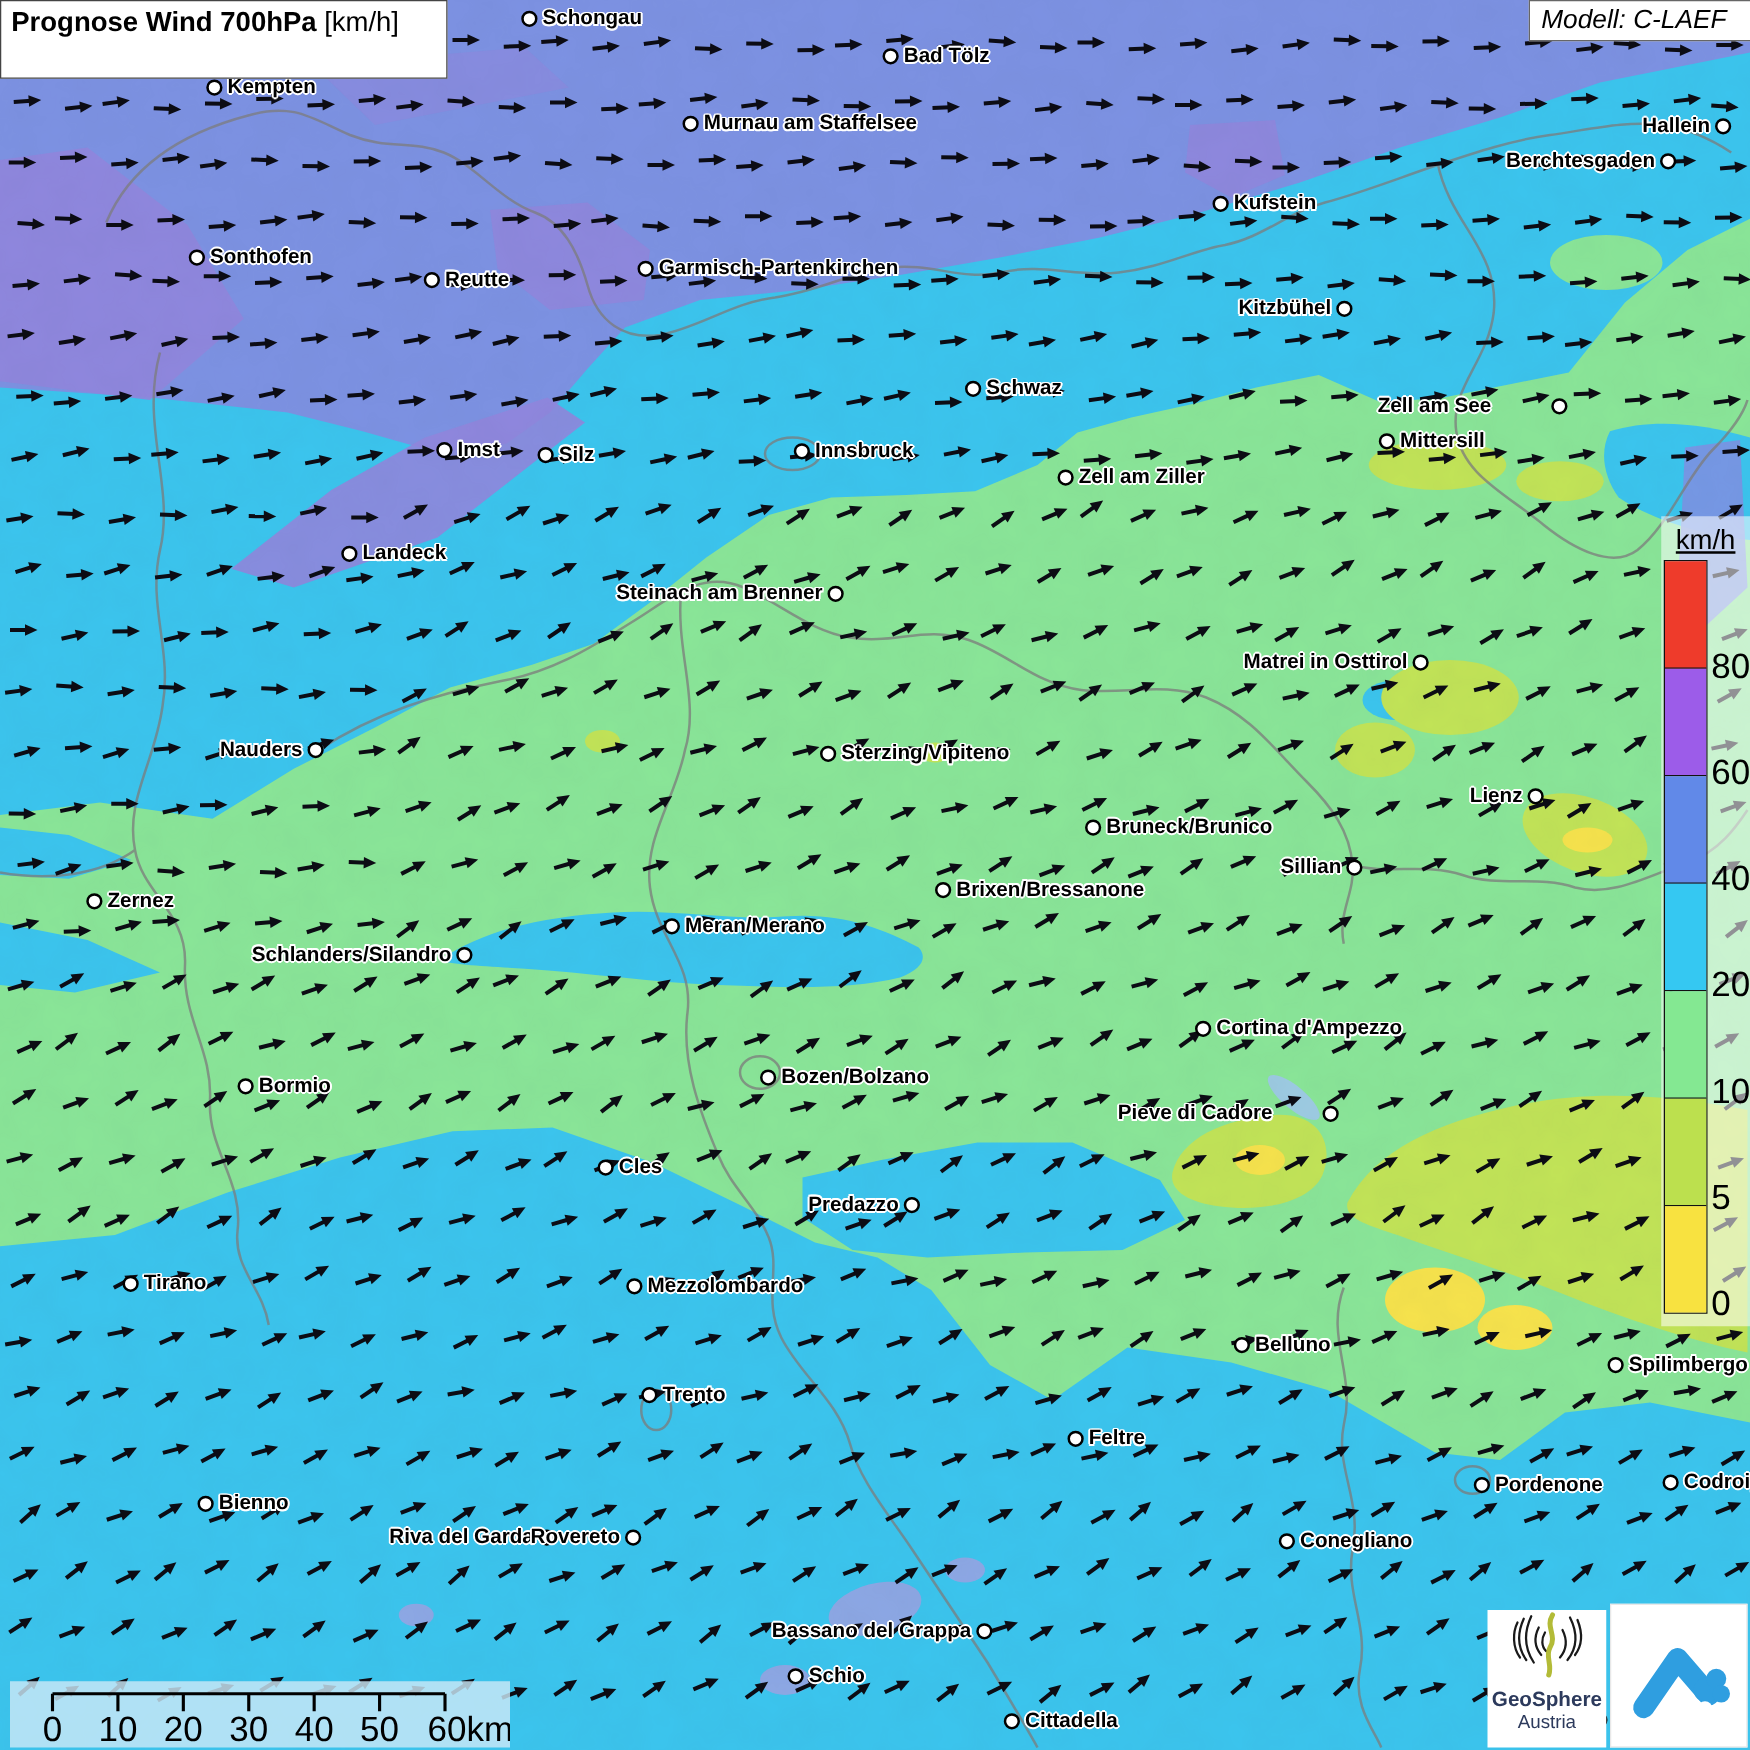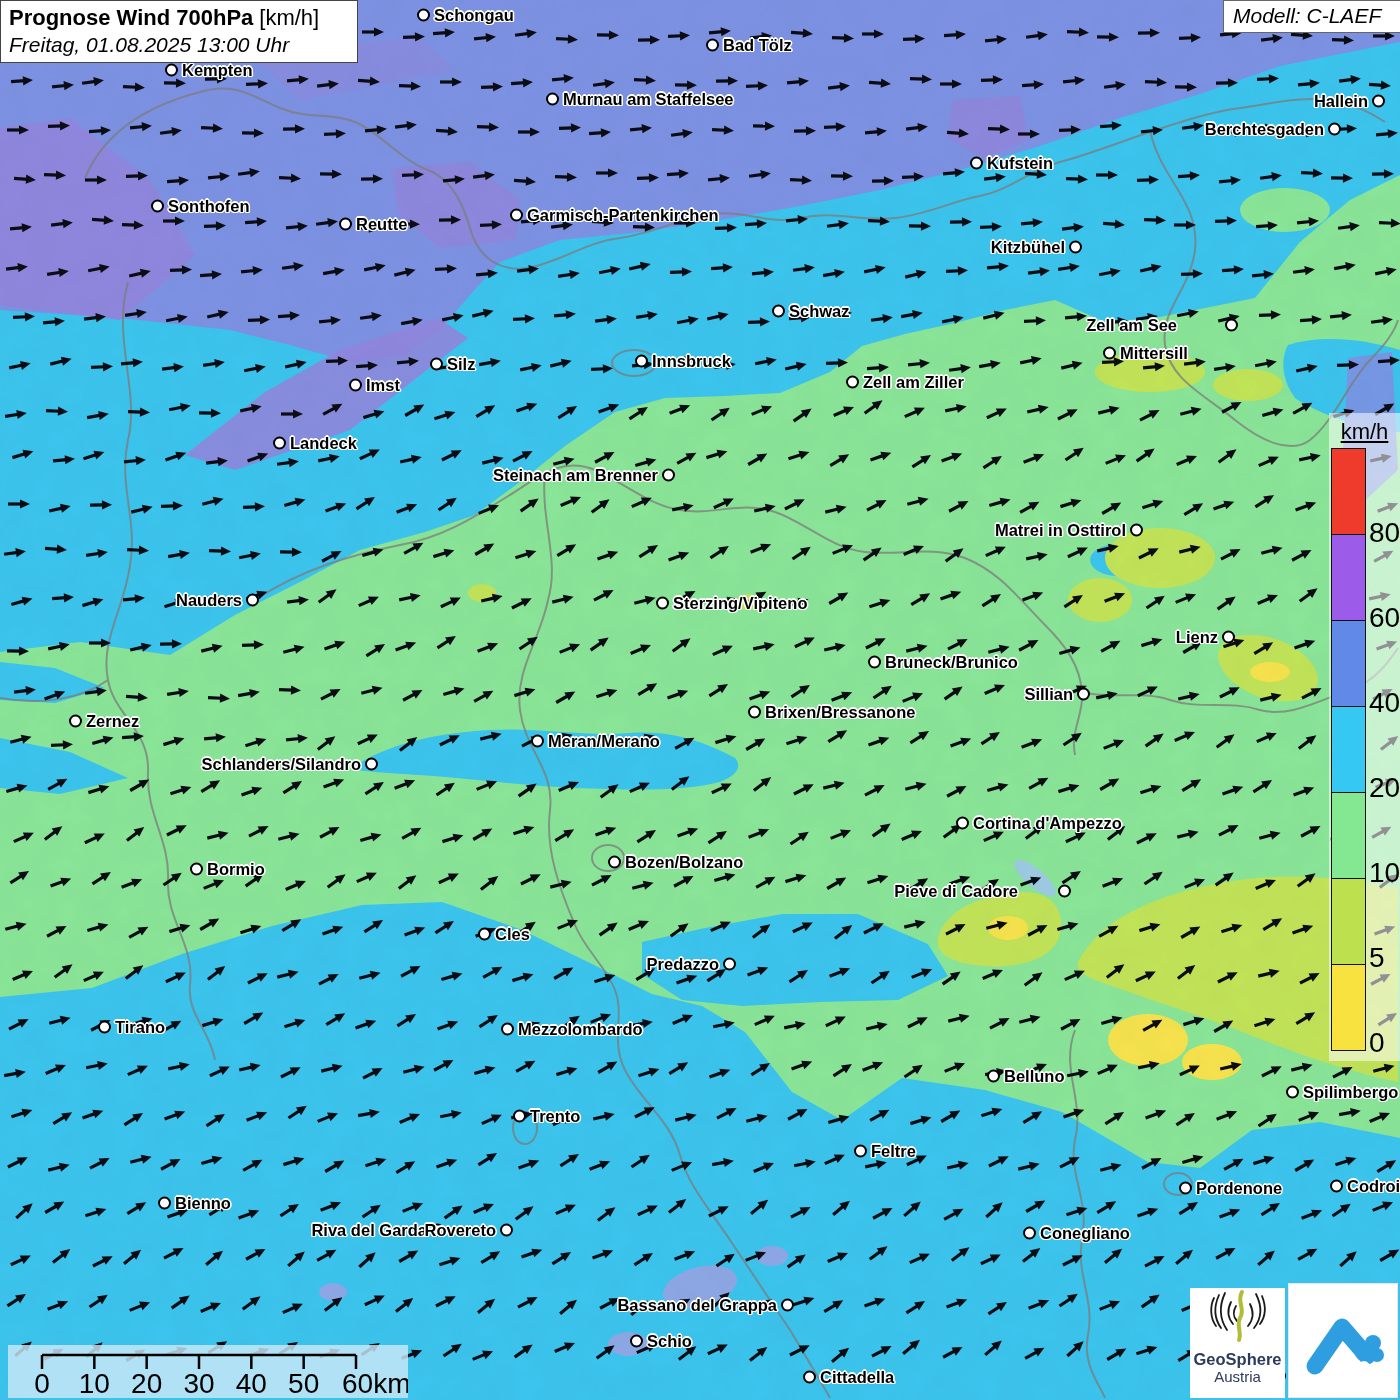--- a/index.html
+++ b/index.html
@@ -4370,37 +4370,37 @@
         <span class="clbl">Reutte</span>
       </div>
       <div class="city" style="right: 318px; top: 247px;">
         <span class="clbl">Kitzbühel</span>
         <span class="dot"></span>
       </div>
       <div class="city" style="left: 772px; top: 311px;">
         <span class="dot"></span>
         <span class="clbl">Schwaz</span>
       </div>
-      <div class="city" style="right: 162px; top: 325px; gap: 48px;">
+      <div class="city" style="right: 146px; top: 325px; gap: 48px;">
         <span class="clbl">Zell am See</span>
         <span class="dot"></span>
       </div>
       <div class="city" style="left: 1103px; top: 353px;">
         <span class="dot"></span>
         <span class="clbl">Mittersill</span>
       </div>
       <div class="city" style="left: 635px; top: 361px; text-align: right;">
         <span class="dot"></span>
         <span class="clbl">Innsbruck</span>
       </div>
       <div class="city" style="left: 430px; top: 364px;">
         <span class="dot"></span>
         <span class="clbl">Silz</span>
       </div>
-      <div class="city" style="left: 349px; top: 385px;">
+      <div class="city" style="left: 349px; top: 360px;">
         <span class="dot"></span>
         <span class="clbl">Imst</span>
       </div>
       <div class="city" style="left: 846px; top: 382px;">
         <span class="dot"></span>
         <span class="clbl">Zell am Ziller</span>
       </div>
       <div class="city" style="left: 273px; top: 443px;">
         <span class="dot"></span>
         <span class="clbl">Landeck</span>
@@ -4536,21 +4536,20 @@
       <div class="city" style="left: 1273px; top: 1376px;">
         <span class="dot"></span>
         <span class="clbl">Treviso</span>
       </div>
     </div>
 
   <div id="title-box" class="panel">
     <div id="title-line1">
       <b>Prognose Wind 700hPa</b><span id="title-unit">[km/h]</span>
     </div>
-    <div id="title-line2">Freitag, 01.08.2025 13:00 Uhr</div>
   </div>
 
   <div id="model-box" class="panel">
     <span>Modell: C-LAEF</span>
   </div>
 
   <div id="legend">
     <div id="legend-title">km/h</div>
     <div id="legend-bar">
         <div class="lblock" style="background: rgb(238, 59, 43);"></div>

